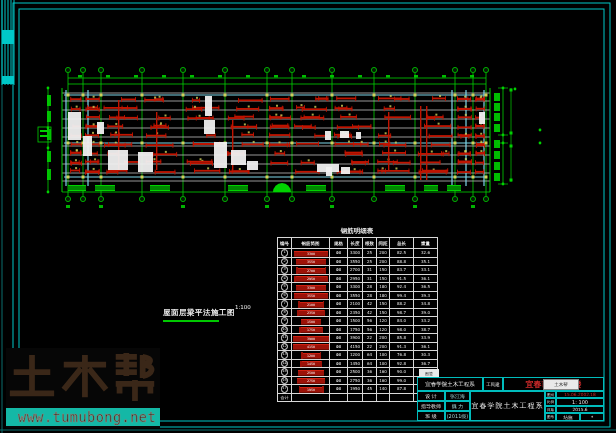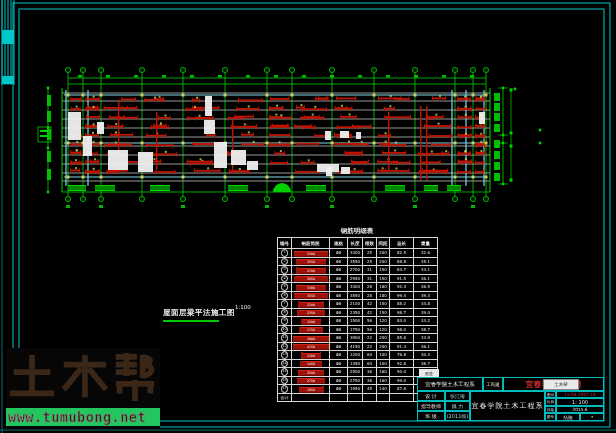--- a/index.html
+++ b/index.html
@@ -53,24 +53,24 @@
   .c-r3b{left:139px;top:29px;width:48px;height:7px;font-size:4.3px;}
   .c-r4a{left:128px;top:36px;width:11px;height:8px;font-size:3.5px;}
   .c-r4b{left:139px;top:36px;width:24px;height:8px;font-size:4.5px;}
   .c-r4c{left:163px;top:36px;width:24px;height:8px;font-size:4.5px;}
 
   #note-box{left:419px;top:369px;width:20px;height:8px;background:#e9e9e9;color:#222;
       font-size:4px;z-index:3;display:flex;align-items:center;justify-content:center;}
 
   
   #watermark{left:6px;top:348px;width:154px;height:80px;background:#060606;z-index:10;}
-  #wm-url{position:absolute;left:0;bottom:2px;width:100%;background:#22c55e;
-      font-family:"DejaVu Sans Mono",monospace;font-weight:bold;font-size:13.5px;
+  #wm-url{position:absolute;left:0;bottom:2px;width:100%;background:#14b8a6;
+      font-family:"DejaVu Sans Mono",monospace;font-weight:normal;font-size:13.5px;
       color:#2c2013;-webkit-text-stroke:0.6px #8a8a80;letter-spacing:0.5px;
-      padding:1px 2px;box-sizing:border-box;}
+      padding:1px 12px;box-sizing:border-box;}
 </style>
 </head>
 <body>
 
 <svg id="cad" width="616" height="433">
     <line x1="2" y1="0" x2="2" y2="433" stroke="#0a6e6e" stroke-width="1"></line>
     <line x1="0" y1="430" x2="616" y2="430" stroke="#0a6e6e" stroke-width="1"></line>
     <rect x="13" y="3" width="597" height="424" fill="none" stroke="#00c8c8" stroke-width="1"></rect>
     <rect x="19" y="9" width="585" height="412" fill="none" stroke="#00c8c8" stroke-width="1"></rect>
     <line x1="2" y1="0" x2="2" y2="85" stroke="#00c8c8" stroke-width="1"></line>

